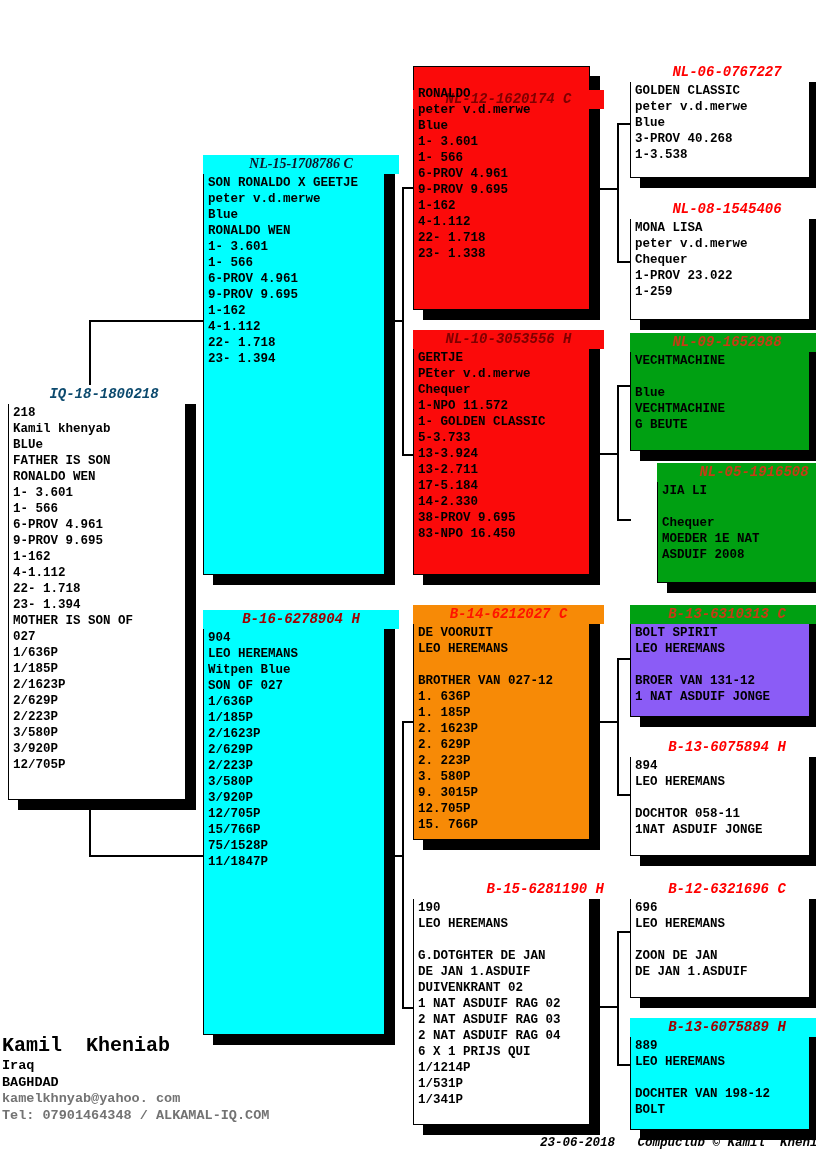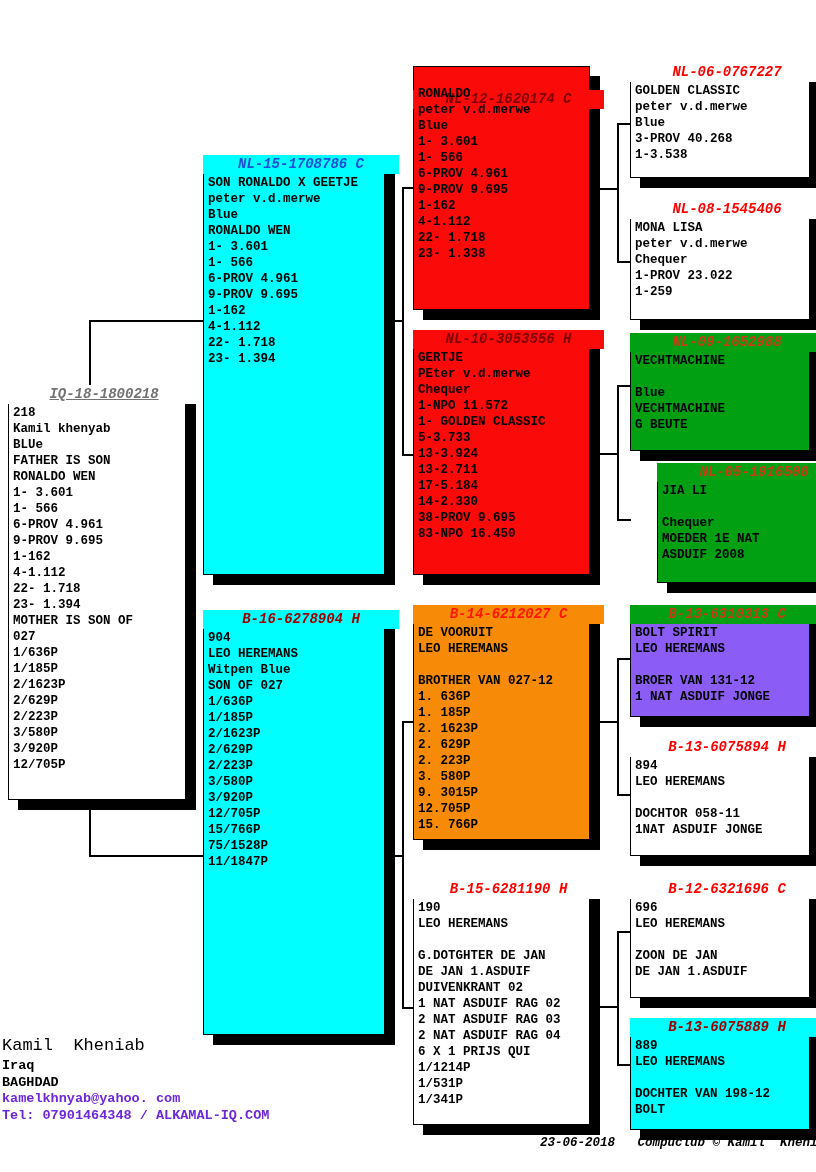--- a/index.html
+++ b/index.html
@@ -9,23 +9,23 @@
               font-family:"Liberation Sans","DejaVu Sans",sans-serif;
               font-size:28px;color:#1f1f8e;white-space:pre;}
   .pbox{position:absolute;border:1px solid #000;box-shadow:10px 10px 0 0 #000;box-sizing:border-box;}
   .ptitle{position:absolute;top:-1px;left:-1px;right:-15px;height:19px;
           font-weight:bold;font-style:italic;font-size:14px;line-height:18px;
           text-align:center;white-space:pre;}
   .pbody{position:absolute;top:19px;left:4px;right:2px;bottom:2px;
          font-weight:bold;font-size:12.5px;line-height:16px;color:#000;white-space:pre;overflow:hidden;}
   .ln{position:absolute;background:#000;}
   #footer-left{position:absolute;left:2px;top:1034px;color:#000;}
-  #owner-name{font-weight:normal;font-size:17px;line-height:24px;white-space:pre;}
+  #owner-name{font-weight:bold;font-size:20px;line-height:24px;white-space:pre;}
   .addr{font-weight:bold;font-size:13.5px;line-height:16.5px;white-space:pre;color:#000;}
-  .addr.teal{color:#6d28d9;}
+  .addr.teal{color:#737373;}
   #footer-right{position:absolute;left:540px;top:1136px;width:276px;
                 font-style:italic;font-weight:bold;font-size:12.5px;color:#000;white-space:pre;}
 </style>
 </head>
 <body>
 
 <div id="canvas">
 
 
   <div class="ln" style="left:89px;top:320px;width:115px;height:2px"></div>
@@ -57,21 +57,21 @@
   <div class="ln" style="left:617px;top:658px;width:2px;height:138px"></div>
   <div class="ln" style="left:617px;top:658px;width:14px;height:2px"></div>
   <div class="ln" style="left:617px;top:794px;width:14px;height:2px"></div>
 
   <div class="ln" style="left:591px;top:1006px;width:28px;height:2px"></div>
   <div class="ln" style="left:617px;top:931px;width:2px;height:135px"></div>
   <div class="ln" style="left:617px;top:931px;width:14px;height:2px"></div>
   <div class="ln" style="left:617px;top:1064px;width:14px;height:2px"></div>
 
   <div class="pbox" style="left: 8px; top: 385px; width: 178px; height: 415px; background: rgb(255, 255, 255);">
-    <div class="ptitle" style="background: rgb(255, 255, 255); color: #737373; text-decoration: underline;">IQ-18-1800218</div>
+    <div class="ptitle" style="background: rgb(255, 255, 255); color: #0c4a6e;">IQ-18-1800218</div>
     <div class="pbody">218
 Kamil khenyab
 BLUe
 FATHER IS SON
 RONALDO WEN
 1- 3.601
 1- 566
 6-PROV 4.961
 9-PROV 9.695
 1-162
@@ -84,21 +84,21 @@
 1/185P
 2/1623P
 2/629P
 2/223P
 3/580P
 3/920P
 12/705P</div>
   </div>
 
   <div class="pbox" style="left: 203px; top: 155px; width: 182px; height: 420px; background: rgb(0, 255, 255);">
-    <div class="ptitle" style="background: rgb(0, 255, 255); color: #1d4ed8;">NL-15-1708786 C</div>
+    <div class="ptitle" style="background: rgb(0, 255, 255); color: #0f172a; font-family: Liberation Serif, serif;">NL-15-1708786 C</div>
     <div class="pbody">SON RONALDO X GEETJE
 peter v.d.merwe
 Blue
 RONALDO WEN
 1- 3.601
 1- 566
 6-PROV 4.961
 9-PROV 9.695
 1-162
 4-1.112
@@ -163,21 +163,21 @@
 1. 185P
 2. 1623P
 2. 629P
 2. 223P
 3. 580P
 9. 3015P
 12.705P
 15. 766P</div>
   </div>
   <div class="pbox" style="left: 413px; top: 880px; width: 177px; height: 245px; background: rgb(255, 255, 255);">
-    <div class="ptitle" style="background: rgb(255, 255, 255); color: rgb(255, 0, 0);">B-15-6281190 H</div>
+    <div class="ptitle" style="background: rgb(255, 255, 255); color: rgb(255, 0, 0); text-align: right;">B-15-6281190 H</div>
     <div class="pbody">190
 LEO HEREMANS
 
 G.DOTGHTER DE JAN
 DE JAN 1.ASDUIF
 DUIVENKRANT 02
 1 NAT ASDUIF RAG 02
 2 NAT ASDUIF RAG 03
 2 NAT ASDUIF RAG 04
 6 X 1 PRIJS QUI

